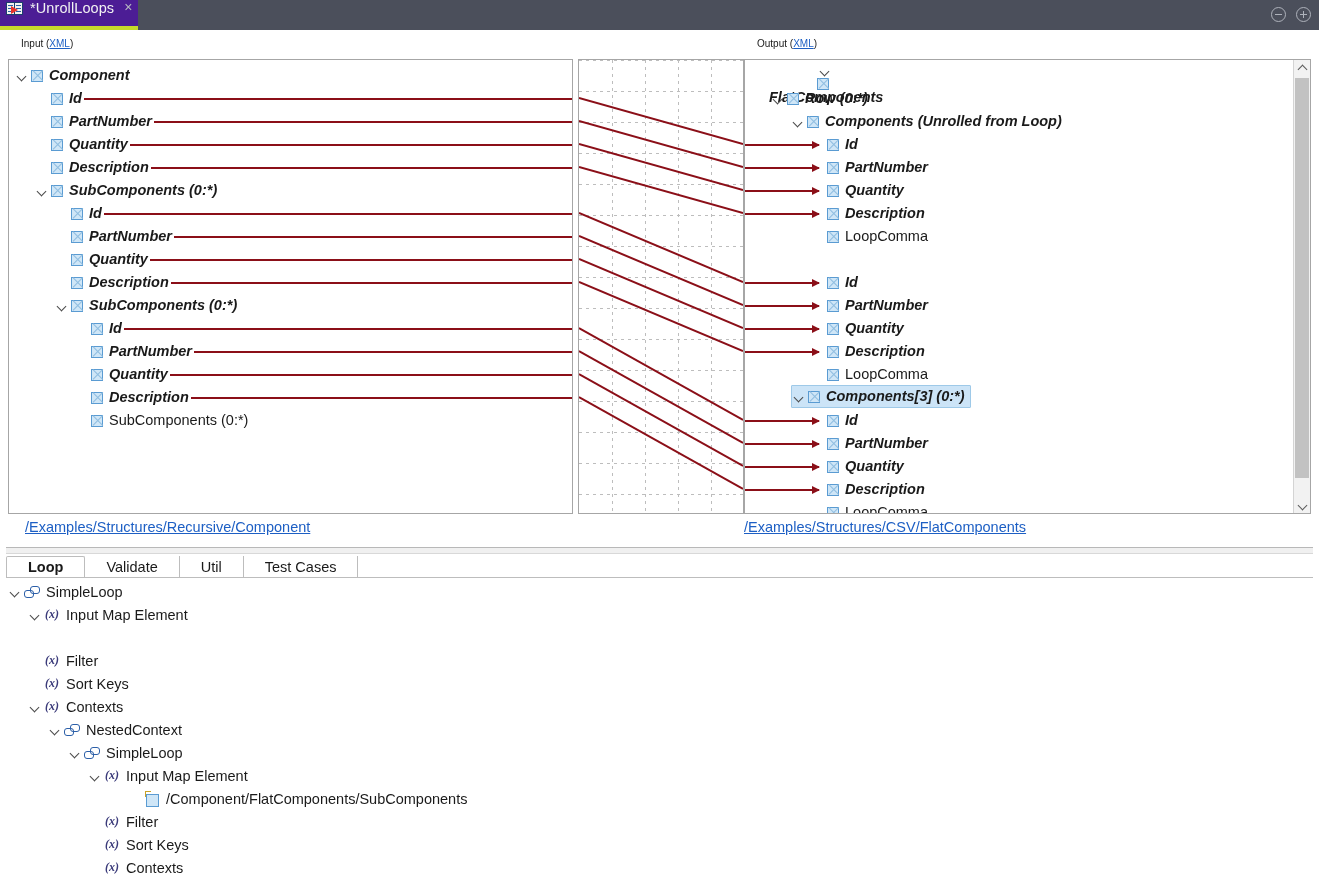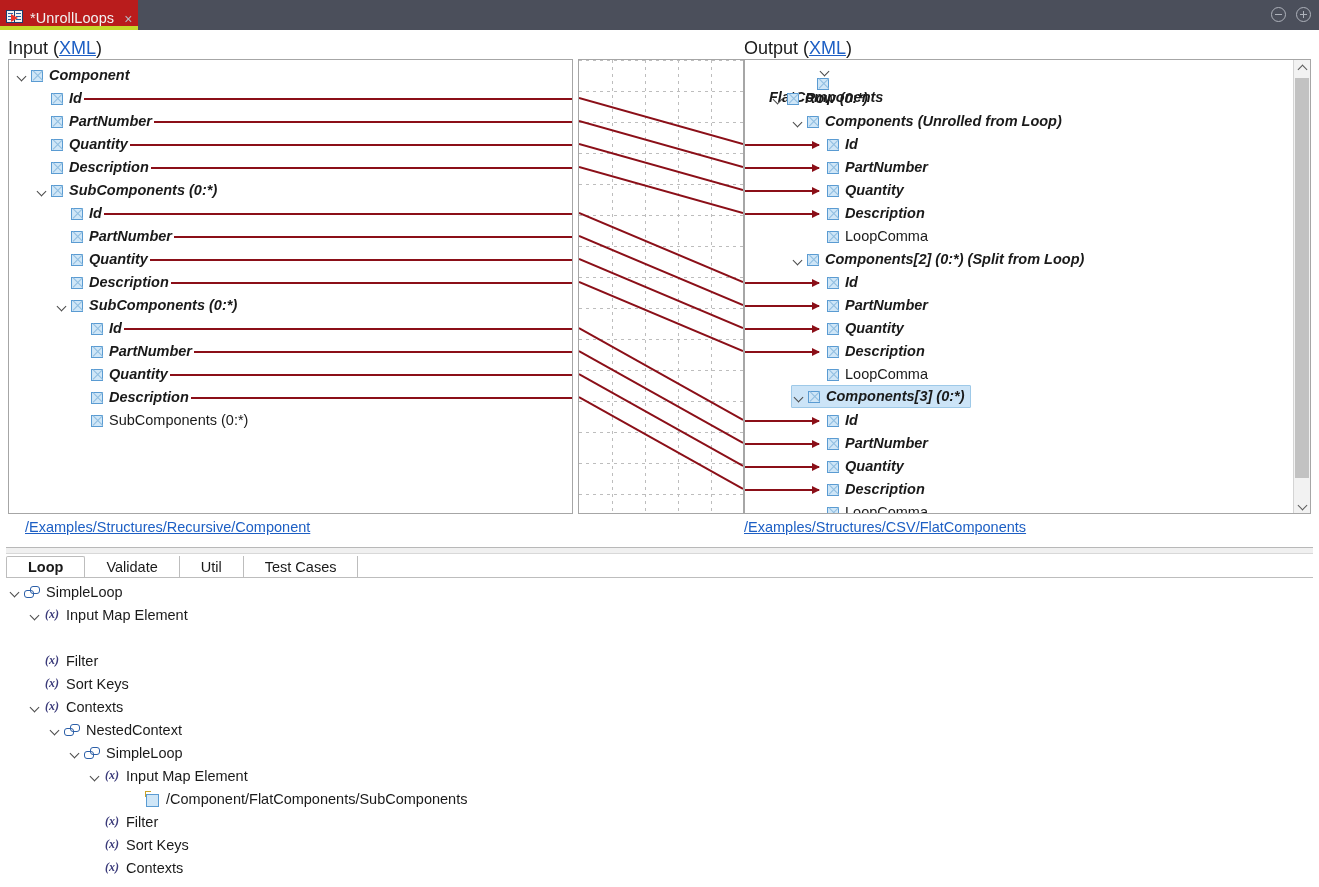--- a/index.html
+++ b/index.html
@@ -13,23 +13,23 @@
 
   
   #titlebar {
     position: absolute; left: 0; top: 0;
     width: 1319px; height: 30px;
     background: #4b4f5b;
   }
   #tab-unrollloops {
     position: absolute; left: 0; top: 0;
     height: 30px;
-    display: flex; align-items: flex-end;
+    display: flex; align-items: flex-start;
     padding: 0 6px 0 6px;
-    background: #b91c1c;
+    background: #4c1d95;
     border-bottom: 4px solid #c6d92a;
   }
   #tab-unrollloops .tabicon {
     width: 18px; height: 18px;
     margin-right: 6px;
     position: relative;
     flex: none;
   }
   .docglyph {
     position: absolute;
@@ -87,23 +87,24 @@
     background: #aeb2bb;
   }
   #btn-collapse-all { left: 1271px; }
   #btn-expand-all { left: 1296px; }
 
   
   #mapper { position: absolute; left: 0; top: 30px; width: 1319px; height: 515px; }
 
   .panel-label {
     position: absolute;
-    font-size: 18px;
+    font-size: 10px;
     color: #1a1a1a;
     white-space: nowrap;
+    margin-left: 13px;
   }
   .panel-label a {
     color: #1d5fc4;
     text-decoration: underline;
     cursor: pointer;
   }
 
   .treebox {
     position: absolute;
     background: #ffffff;
@@ -564,25 +565,20 @@
       <div class="trow mapped" style="left: 66px; top: 142px;">
         <span class="twisty blank"></span>
         <span class="cbox"></span>
         <span class="lbl">Description</span>
       </div>
       <div class="trow" style="left: 66px; top: 165px;">
         <span class="twisty blank"></span>
         <span class="cbox"></span>
         <span class="lbl">LoopComma</span>
       </div>
-      <div class="trow mapped" style="left: 46px; top: 188px;">
-        <span class="twisty"></span>
-        <span class="cbox"></span>
-        <span class="lbl">Components[2] (0:*) (Split from Loop)</span>
-      </div>
       <div class="trow mapped" style="left: 66px; top: 211px;">
         <span class="twisty blank"></span>
         <span class="cbox"></span>
         <span class="lbl">Id</span>
       </div>
       <div class="trow mapped" style="left: 66px; top: 234px;">
         <span class="twisty blank"></span>
         <span class="cbox"></span>
         <span class="lbl">PartNumber</span>
       </div>

